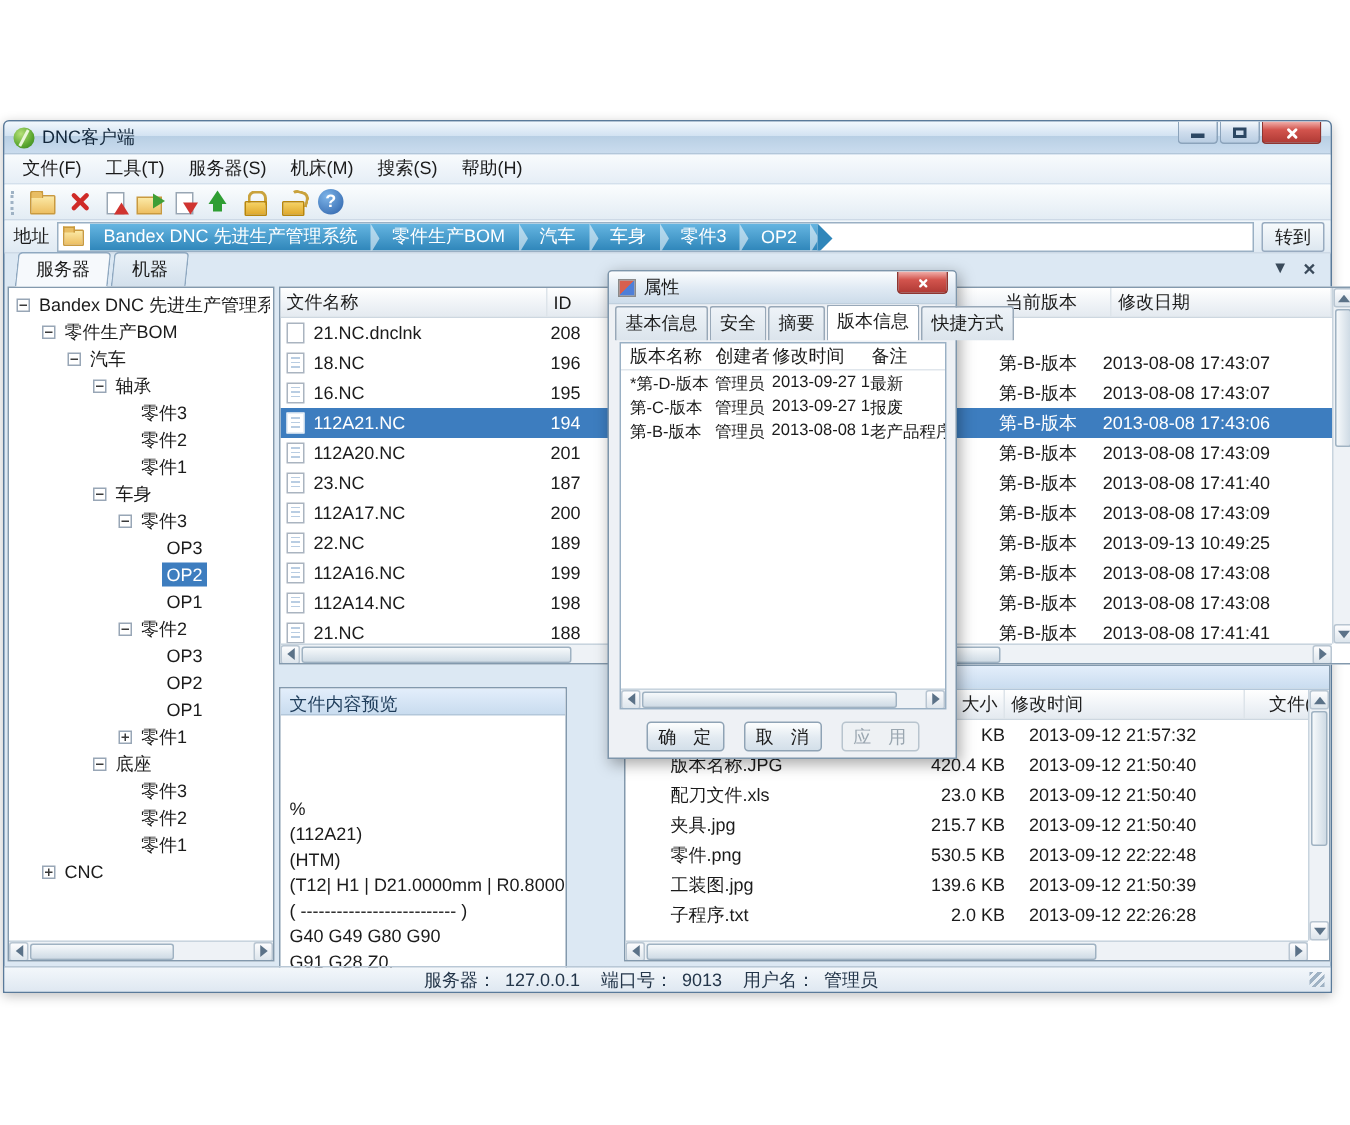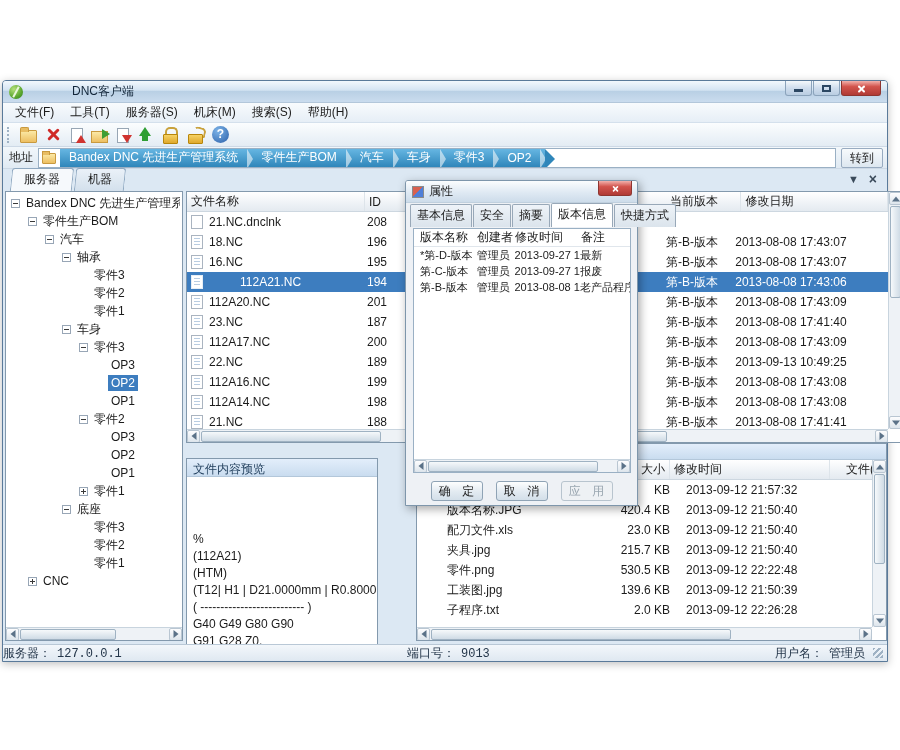--- a/index.html
+++ b/index.html
@@ -12,21 +12,21 @@
          background:#dce8f3; border:1px solid #5a7a9a; border-radius:4px 4px 0 0;
          box-shadow:0 2px 8px rgba(0,0,0,.25); }
 
   
   .titlebar { position:relative; height:22px; display:flex; align-items:center; gap:5px; padding-left:6px;
               background:linear-gradient(#f2f8fd,#d3e3f2 45%,#b8cfe4 46%,#cadcee);
               border-bottom:1px solid #b3c7da; border-radius:3px 3px 0 0; }
   .app-icon { width:14px; height:14px; border-radius:50%;
               background:radial-gradient(circle at 35% 30%, #b5e07a, #5aa62e 60%, #2f7d1d); position:relative; flex:none;}
   .app-icon::after { content:""; position:absolute; left:6px; top:1px; width:2px; height:12px; background:#eaf6da; transform:rotate(28deg); }
-  .win-title { font-size:12px; color:#12263a;margin-left:44px; }
+  .win-title { font-size:12px; color:#12263a; }
   .win-btns { position:absolute; right:6px; top:0; display:flex; gap:1px; }
   .wbtn { width:27px; height:15px; border:1px solid #8ba3bb; border-top:none; border-radius:0 0 3px 3px;
           background:linear-gradient(#f4f8fb,#cfdded 50%,#b9cde2); display:flex; align-items:center; justify-content:center; position:relative; }
   .wbtn.close { width:40px; background:linear-gradient(#f2b1ac,#d2544d 40%,#b03a35); border-color:#8e3530; }
   .glyph-min { width:9px; height:3px; background:#2c4763; margin-top:5px; }
   .glyph-max { width:9px; height:7px; border:2px solid #2c4763; background:transparent; }
   .glyph-x { position:relative; width:11px; height:11px; }
   .glyph-x::before,.glyph-x::after { content:""; position:absolute; left:1px; top:5px; width:9px; height:2px; background:#fff; border-radius:1px; }
   .glyph-x::before { transform:rotate(45deg);} .glyph-x::after { transform:rotate(-45deg);}
 
@@ -119,21 +119,21 @@
   .col-hdr { display:flex; height:20px; background:linear-gradient(#ffffff,#eef2f6 60%,#e4eaf0);
              border-bottom:1px solid #cdd7e0; align-items:center; }
   .col-hdr .cell { padding:0 4px; border-right:1px solid #dde4ea; height:100%; display:flex; align-items:center; }
   .list-rows { position:relative; }
   .file-row { display:flex; align-items:center; height:20px; white-space:nowrap; }
   .file-row .picon { width:12px; height:14px; background:#fff; border:1px solid #aab4c0; margin:0 6px 0 4px; flex:none; position:relative; }
   .file-row .picon.file-nc::before { content:""; position:absolute; left:2px; right:2px; top:2px; bottom:2px;
       background:repeating-linear-gradient(#b9cde2 0 1px, transparent 1px 3px); }
   .file-row .fname { flex:1; overflow:hidden; }
   .file-row .fid { width:48px; flex:none; }
-  .file-row.selected { background:#3d7dbf; color:#fff;gap:31px; }
+  .file-row.selected { background:#3d7dbf; color:#fff; }
   .file-row.selected .picon { border-color:#e6eef6; }
   #file-list .col-name { flex:1; } #file-list .col-id { width:50px; }
   #file-list .hscroll { bottom:0; }
 
   
   #preview { left:183px; top:377px; width:192px; height:197px; }
   .preview-hdr { height:18px; background:linear-gradient(#e3eefb,#c9dcef); border-bottom:1px solid #b3c7da;
                  padding:2px 6px; color:#1e3c5a; }
   .preview-body { padding:3px 6px; line-height:17px; white-space:pre; overflow:hidden; }
 
@@ -182,21 +182,21 @@
   .dr-name { margin-left:6px; width:57px; } .dr-creator { width:38px; } .dr-time { width:66px; overflow:hidden; } .dr-note { width:50px; }
   .dlg-box .hscroll { height:13px; }
   .dlg-btns { position:absolute; left:0; right:0; top:300px; display:flex; justify-content:center; gap:13px; }
   .dbtn { width:52px; height:20px; border:1px solid #8fa3b5; border-radius:3px; background:linear-gradient(#fdfefe,#e2eaf1 55%,#d3dfe9);
           text-align:center; line-height:18px; letter-spacing:4px; padding-left:4px; }
   .dbtn.disabled { color:#9aa6b0; border-color:#b8c4ce; background:#eef1f4; }
 
   
   .statusbar { position:absolute; left:0; right:0; bottom:0; height:17px;
                background:linear-gradient(#f3f7fb,#dfe8f1); border-top:1px solid #b9c8d6;
-               display:flex; align-items:center; justify-content:space-between; gap:14px; padding-right:22px;font-family:Liberation Mono, monospace; }
+               display:flex; align-items:center; justify-content:center; gap:14px; padding-right:22px; }
   .st-item { white-space:nowrap; color:#24364a; }
   .st-item b { font-weight:normal; margin-right:6px; }
   .resize-grip { position:absolute; right:3px; bottom:3px; width:10px; height:10px;
       background:repeating-linear-gradient(135deg,#9fb2c4 0 2px,transparent 2px 4px); }
 </style>
 </head>
 <body>
 
 <div id="screen">
   <div id="win">

